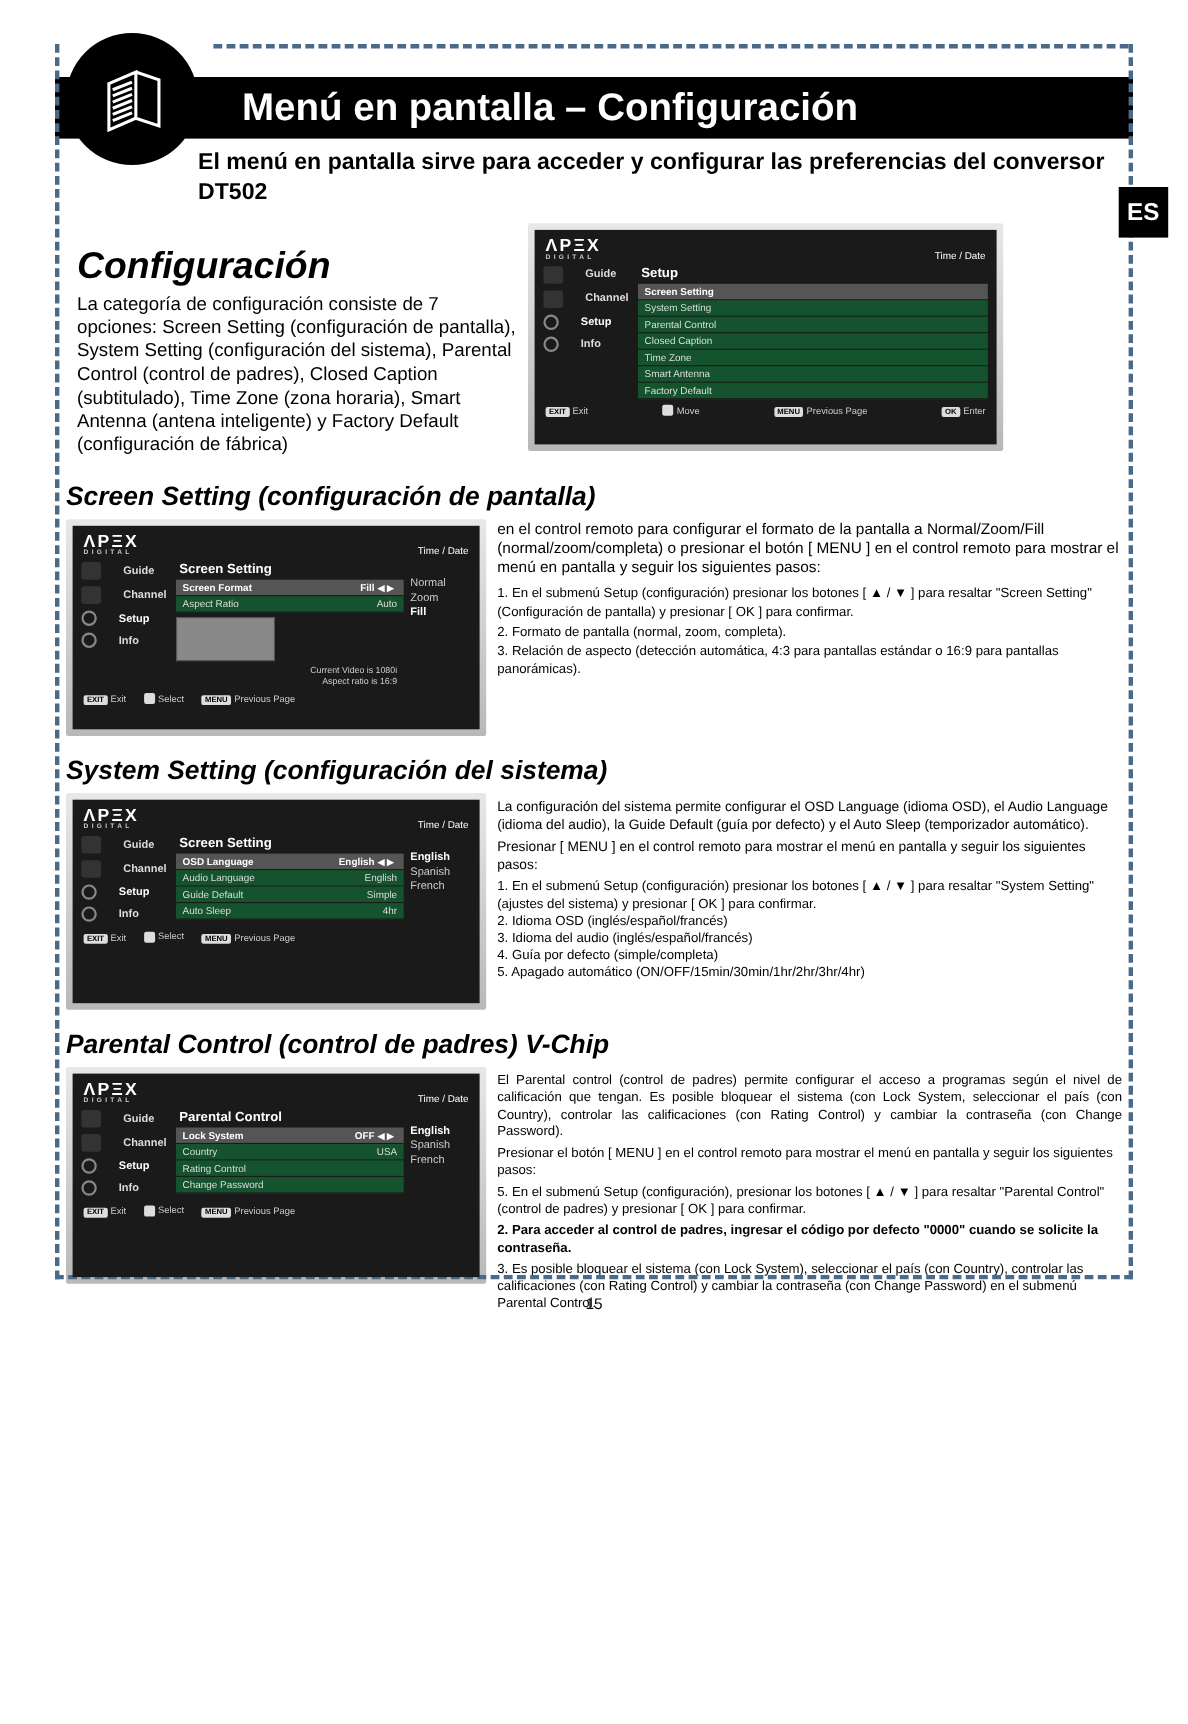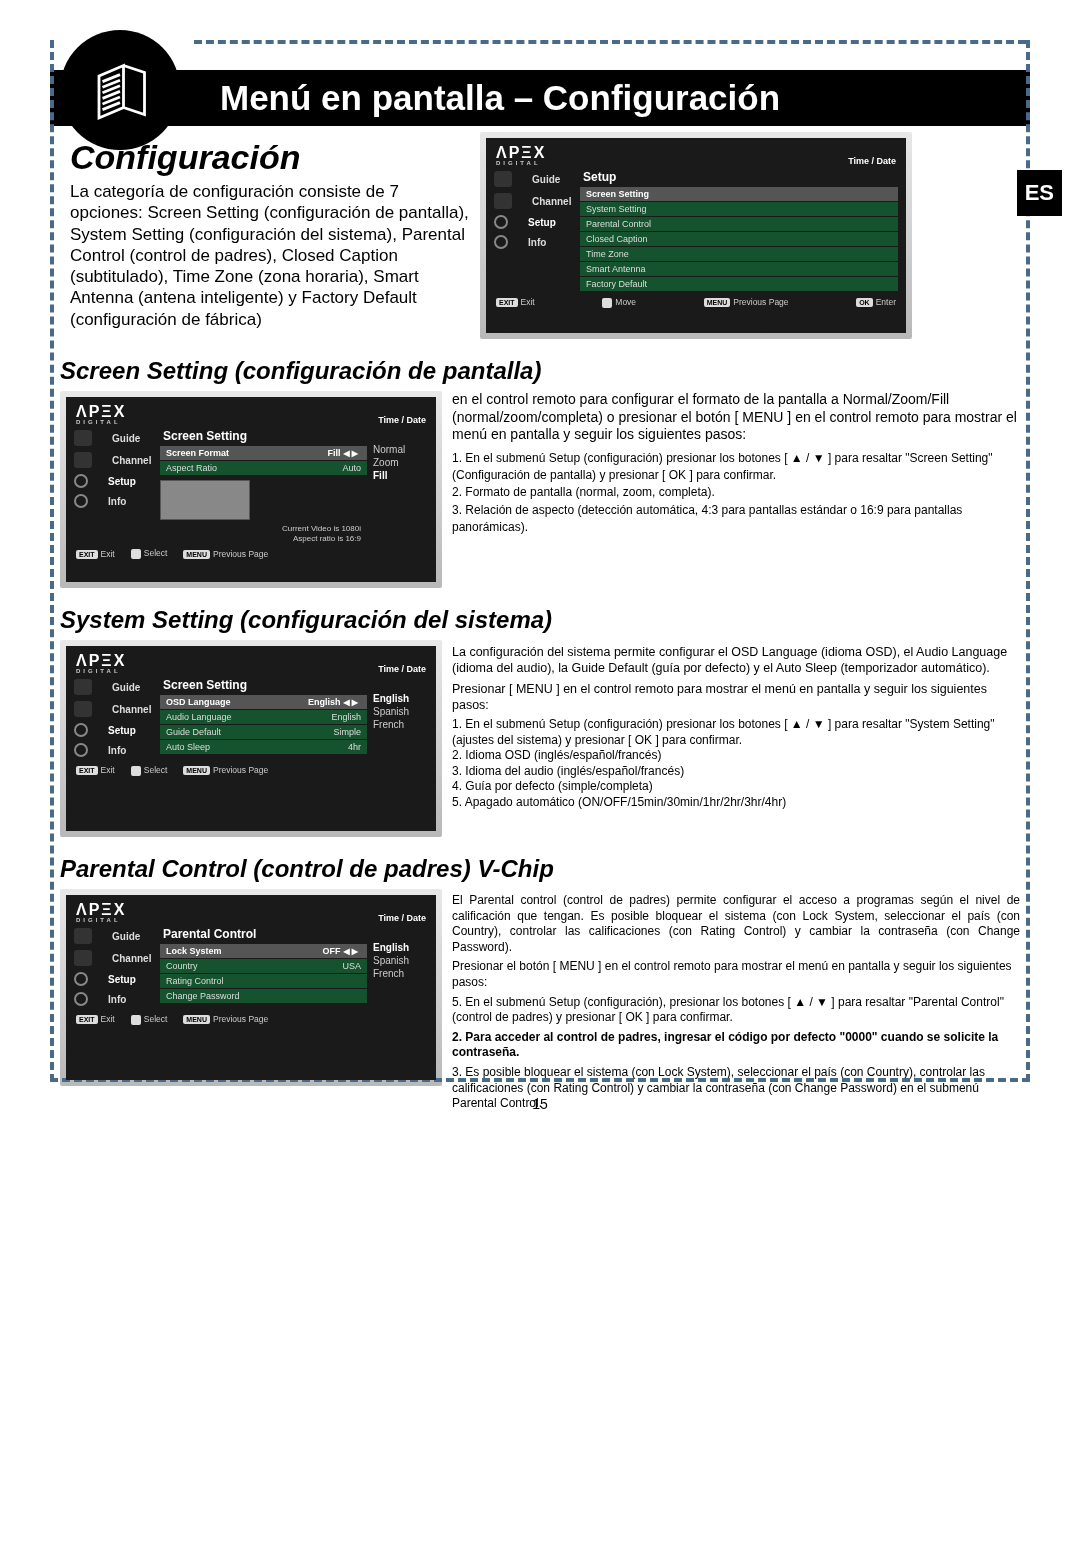--- a/index.html
+++ b/index.html
@@ -9,41 +9,41 @@
   .dashed-border::before { content: ""; position: absolute; top: 0; right: 0; width: calc(100% - 140px); height: 0; border-top: 4px dashed #4a6a8a; }
 
   .binder-icon { position: absolute; top: 30px; left: 60px; width: 120px; height: 120px; background: #000; border-radius: 50%; z-index: 10; display: flex; align-items: center; justify-content: center; }
   .binder-icon svg { width: 70px; height: 70px; }
 
   .title-bar { background: #000; color: #fff; font-size: 35px; font-weight: bold; padding: 8px 0 8px 170px; margin-top: 30px; }
   .subtitle { font-weight: bold; font-size: 21px; padding: 8px 0 8px 130px; line-height: 1.3; }
 
   .lang-badge { position: absolute; right: 18px; top: 170px; background: #000; color: #fff; font-weight: bold; font-size: 22px; padding: 10px 8px; z-index: 5; }
 
-  .section-h { font-size: 34px; font-style: italic; font-weight: bold; margin: 6px 0 4px 10px; }
+  .section-h { font-size: 34px; font-style: italic; font-weight: bold; margin: 20px 0 4px 10px; }
   .section-h2 { font-size: 24px; font-style: italic; font-weight: bold; margin: 18px 0 6px 10px; }
 
   .intro { font-size: 17px; line-height: 1.25; margin: 0 0 6px 10px; max-width: 400px; }
 
   .row { display: flex; gap: 10px; align-items: flex-start; margin: 0 10px; }
   .right-text { font-size: 14px; line-height: 1.25; flex: 1; }
   .right-text .sm { font-size: 12px; line-height: 1.45; margin-top: 6px; }
   .right-text .sm2 { font-size: 12.5px; line-height: 1.3; margin-top: 4px; }
   .right-text .sm3 { font-size: 12px; line-height: 1.3; margin-top: 4px; }
 
   
   .osd-wrap { background: linear-gradient(#e8e8e8, #b8b8b8); padding: 6px; border-radius: 2px; }
   .osd { background: #1a1a1a; color: #c0c0c0; font-family: Arial, sans-serif; font-size: 10px; position: relative; }
   .osd.top { width: 420px; height: 195px; }
   .osd.small { width: 370px; height: 185px; }
 
   .osd-header { display: flex; justify-content: space-between; padding: 6px 10px 2px 10px; align-items: flex-end; }
   .osd-logo { color: #fff; font-size: 16px; font-weight: bold; letter-spacing: 2px; }
   .osd-logo .dig { display: block; font-size: 6px; letter-spacing: 3px; color: #ccc; margin-top: -2px; }
-  .osd-td { color: #fff; font-size: 9px; font-weight: bold; text-align: center; }
+  .osd-td { color: #fff; font-size: 9px; font-weight: normal; text-align: center; }
 
   .osd-body { display: flex; padding: 0 8px; gap: 6px; }
   .osd-side { width: 80px; }
   .osd-side-item { display: flex; align-items: center; gap: 20px; font-size: 10px; font-weight: bold; color: #ddd; padding: 3px 0; }
   .osd-side-item.sel { color: #fff; }
   .side-icon { width: 18px; height: 16px; background: #333; border-radius: 3px; display: inline-block; flex-shrink: 0; }
   .side-icon.dish { border-radius: 50%; border: 2px solid #888; background: none; width: 14px; height: 14px; }
 
   .osd-main { flex: 1; }
   .osd-panel-title { color: #fff; font-weight: bold; font-size: 12px; padding: 2px 0 3px 3px; }
@@ -83,20 +83,21 @@
           <line x1="25" y1="46" x2="50" y2="36"></line>
           <line x1="25" y1="54" x2="50" y2="44"></line>
           <line x1="25" y1="62" x2="50" y2="52"></line>
           <line x1="25" y1="70" x2="50" y2="60"></line>
           <line x1="25" y1="78" x2="50" y2="68"></line>
         </g>
       </svg>
   </div>
 
   <div class="title-bar">Menú en pantalla – Configuración</div>
+  <div class="subtitle">El menú en pantalla sirve para acceder y configurar las preferencias del conversor DT502</div>
 
   <div class="lang-badge">ES</div>
 
   <div class="row" style="margin-top:6px;">
     <div style="flex:0 0 410px;">
       <div class="section-h">Configuración</div>
       <div class="intro">La categoría de configuración consiste de 7 opciones: Screen Setting (configuración de pantalla), System Setting (configuración del sistema), Parental Control (control de padres), Closed Caption (subtitulado), Time Zone (zona horaria), Smart Antenna (antena inteligente) y Factory Default (configuración de fábrica)</div>
     </div>
     <div class="osd-wrap">
       <div class="osd top">

